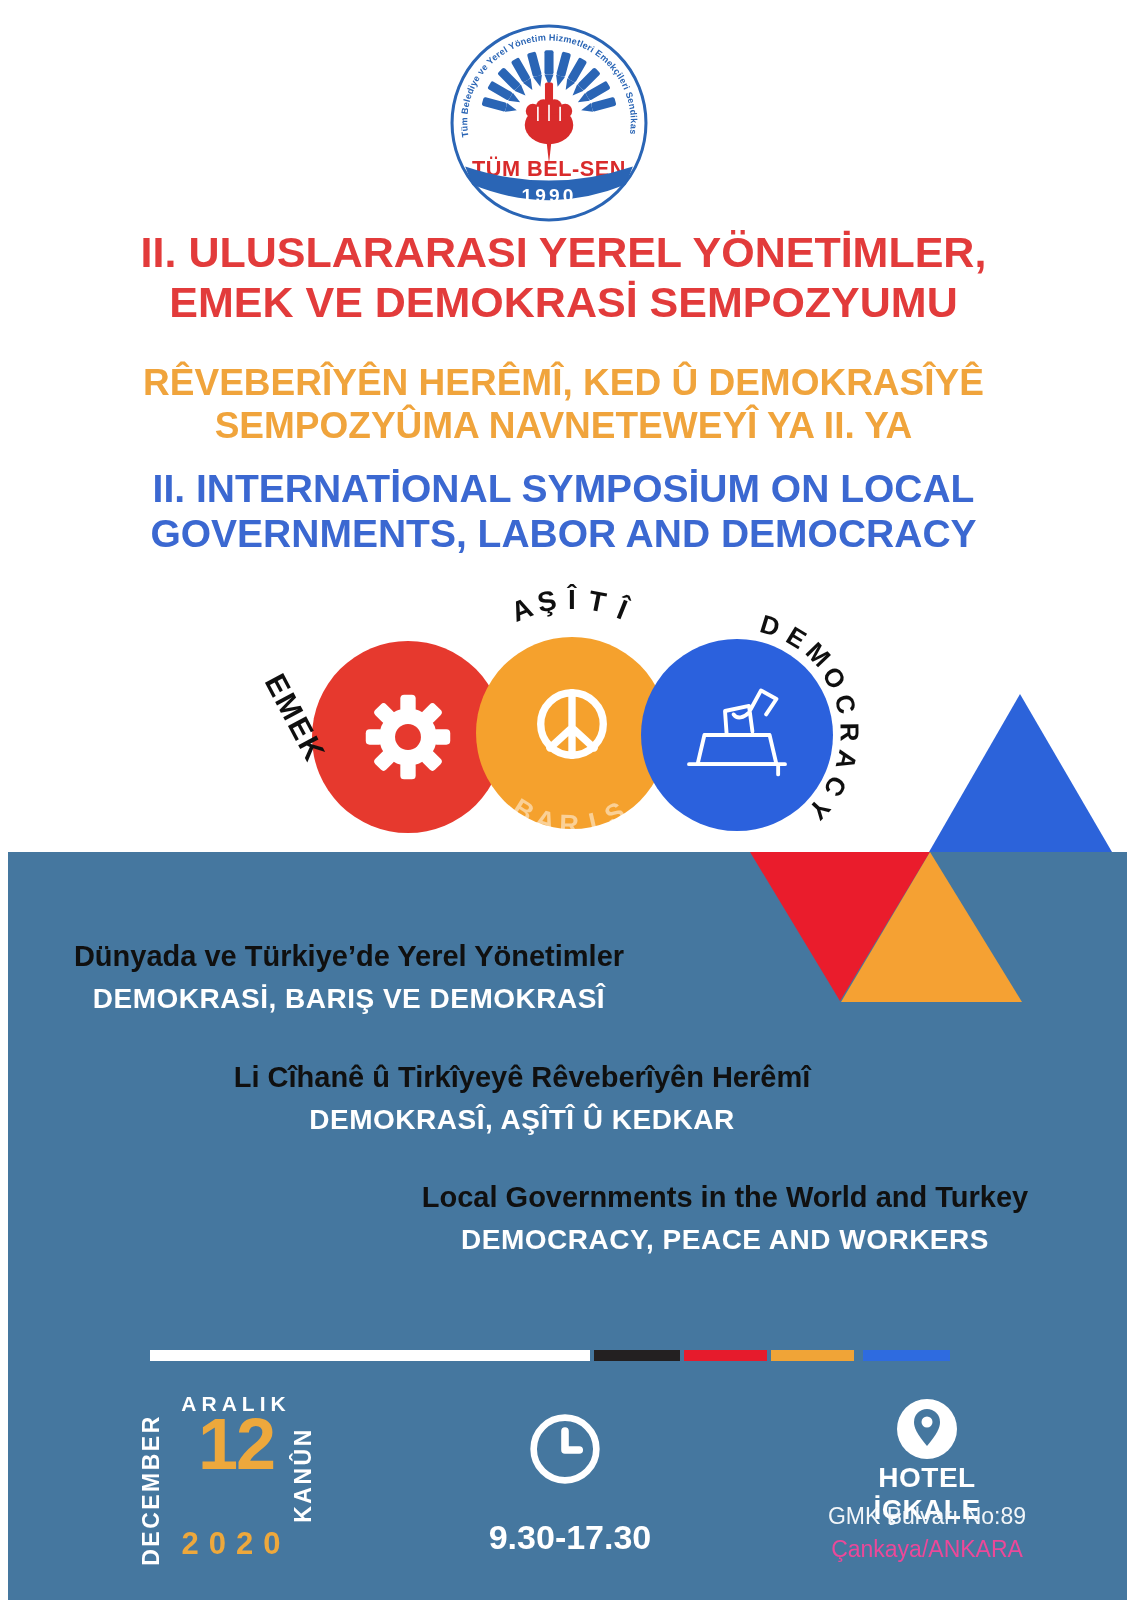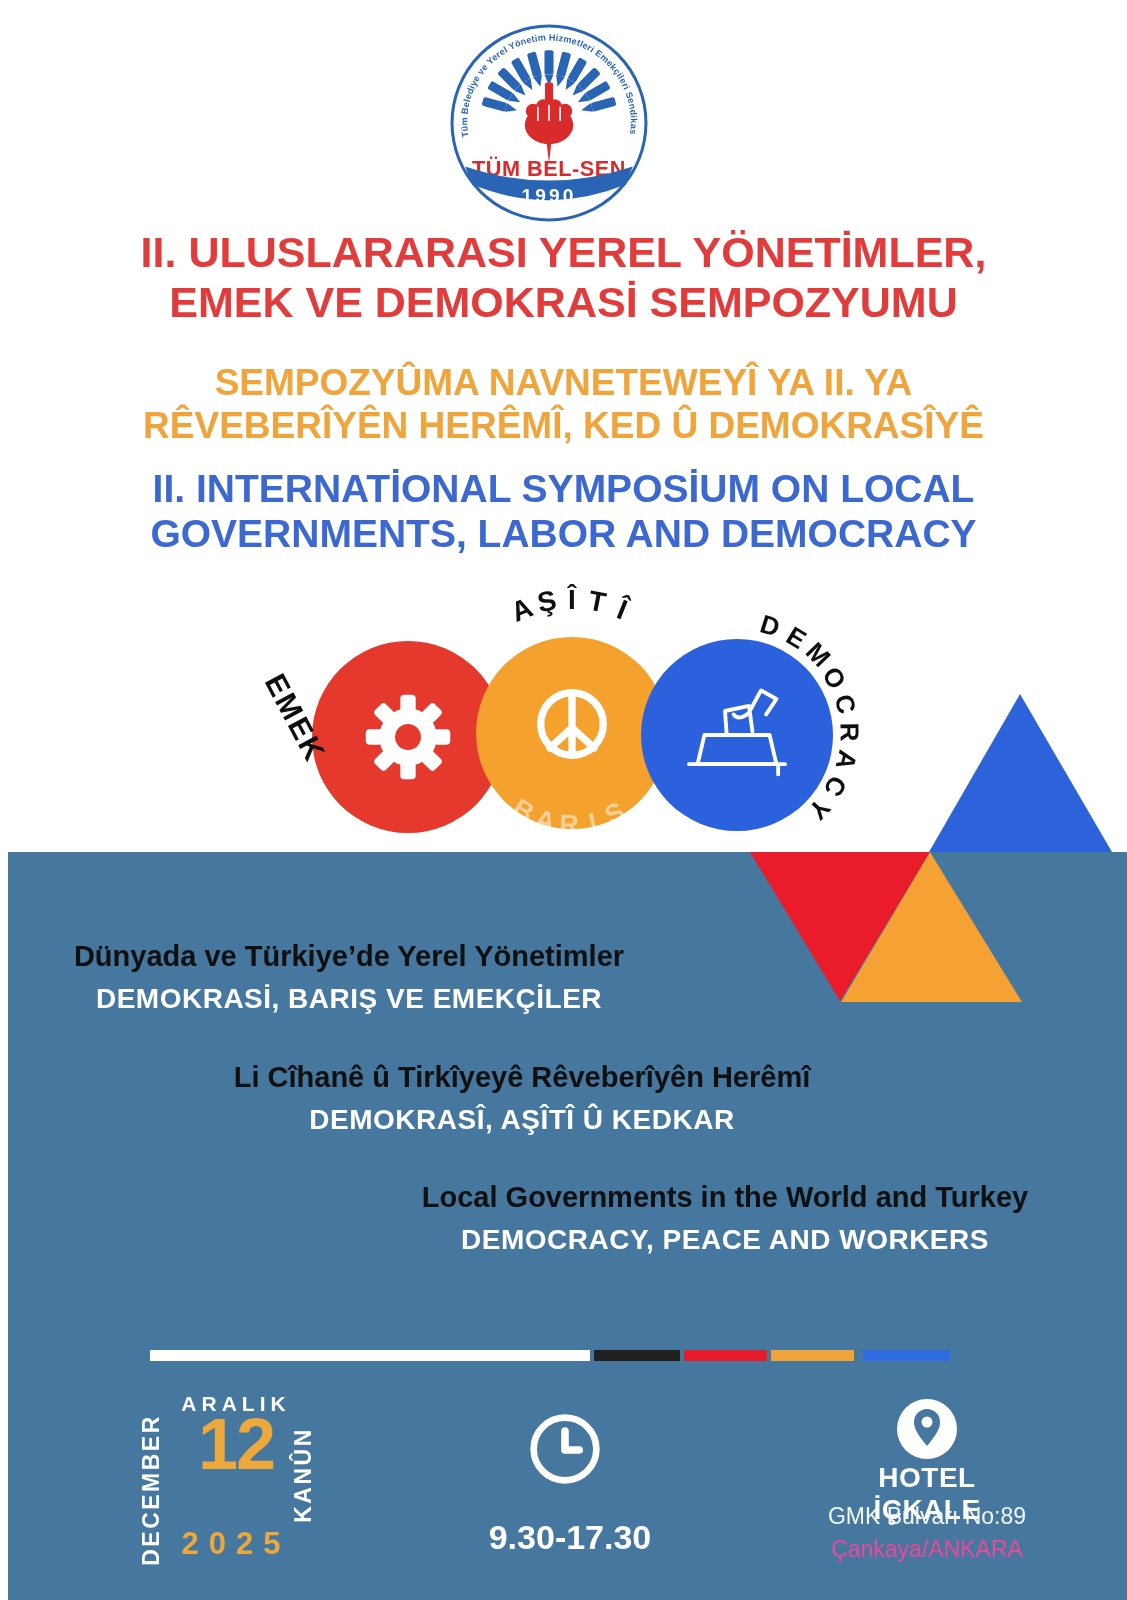--- a/index.html
+++ b/index.html
@@ -134,22 +134,22 @@
     <text x="100" y="152" text-anchor="middle" font-size="21.5" font-weight="bold" fill="#d92b2b" letter-spacing="0.5">TÜM BEL-SEN</text>
     <path d="M17,143 Q100,171 183,143 L176,161 Q100,192 24,161 Z" fill="#2a65b5"></path>
     <text x="100" y="178" text-anchor="middle" font-size="19" font-weight="bold" fill="#ffffff" letter-spacing="3">1990</text>
   </svg>
 
   <div class="title t-red">
     <div>II. ULUSLARARASI YEREL YÖNETİMLER,</div>
     <div>EMEK VE DEMOKRASİ SEMPOZYUMU</div>
   </div>
   <div class="title t-orange">
+    <div>RÊVEBERÎYÊN HERÊMÎ, KED Û DEMOKRASÎYÊ</div>
     <div>SEMPOZYÛMA NAVNETEWEYÎ YA II. YA</div>
-    <div>RÊVEBERÎYÊN HERÊMÎ, KED Û DEMOKRASÎYÊ</div>
   </div>
   <div class="title t-blue">
     <div>II. INTERNATİONAL SYMPOSİUM ON LOCAL</div>
     <div>GOVERNMENTS, LABOR AND DEMOCRACY</div>
   </div>
 
   <div class="circles">
     <div class="circle c-red">
       <svg width="96" height="96" viewBox="-50 -50 100 100">
         <g fill="#ffffff">
@@ -220,21 +220,21 @@
   <div class="panel"></div>
 
   <svg class="tris" viewBox="0 0 1127 1600">
     <polygon points="1020,694 929,852 1112,852" fill="#2c63da"></polygon>
     <polygon points="750,852 930,852 840,1001" fill="#ea1c2c"></polygon>
     <polygon points="930,852 1022,1002 841,1002" fill="#f5a133"></polygon>
   </svg>
 
   <div class="theme b1">
     <div class="l1">Dünyada ve Türkiye’de Yerel Yönetimler</div>
-    <div class="l2">DEMOKRASİ, BARIŞ VE EMEKÇİLER</div>
+    <div class="l2">DEMOKRASİ, BARIŞ VE DEMOKRASÎ</div>
   </div>
   <div class="theme b2">
     <div class="l1">Li Cîhanê û Tirkîyeyê Rêveberîyên Herêmî</div>
     <div class="l2">DEMOKRASÎ, AŞÎTÎ Û KEDKAR</div>
   </div>
   <div class="theme b3">
     <div class="l1">Local Governments in the World and Turkey</div>
     <div class="l2">DEMOCRACY, PEACE AND WORKERS</div>
   </div>
 
@@ -243,21 +243,21 @@
     <div class="seg seg-black"></div>
     <div class="seg seg-red"></div>
     <div class="seg seg-orange"></div>
     <div class="seg seg-blue"></div>
   </div>
 
   <div class="f-abs month-tr">ARALIK</div>
   <div class="f-abs rot month-en">DECEMBER</div>
   <div class="f-abs rot month-ku">KANÛN</div>
   <div class="f-abs day">12</div>
-  <div class="f-abs year">2025</div>
+  <div class="f-abs year">2020</div>
 
   <svg class="f-abs clock-icon" width="76" height="76" viewBox="-40 -40 80 80">
     <circle r="33" stroke="#ffffff" stroke-width="7" fill="none"></circle>
     <path d="M0,-19 L0,1 L15,1" stroke="#ffffff" stroke-width="8" fill="none" stroke-linecap="round" stroke-linejoin="round"></path>
   </svg>
   <div class="f-abs time-text">9.30-17.30</div>
 
   <svg class="f-abs pin-icon" width="62" height="62" viewBox="-31 -31 62 62">
     <circle r="30" fill="#ffffff"></circle>
     <path d="M0,17 C-10,5 -13,-1 -13,-7 A13,13 0 1 1 13,-7 C13,-1 10,5 0,17 Z" fill="#45779f"></path>

